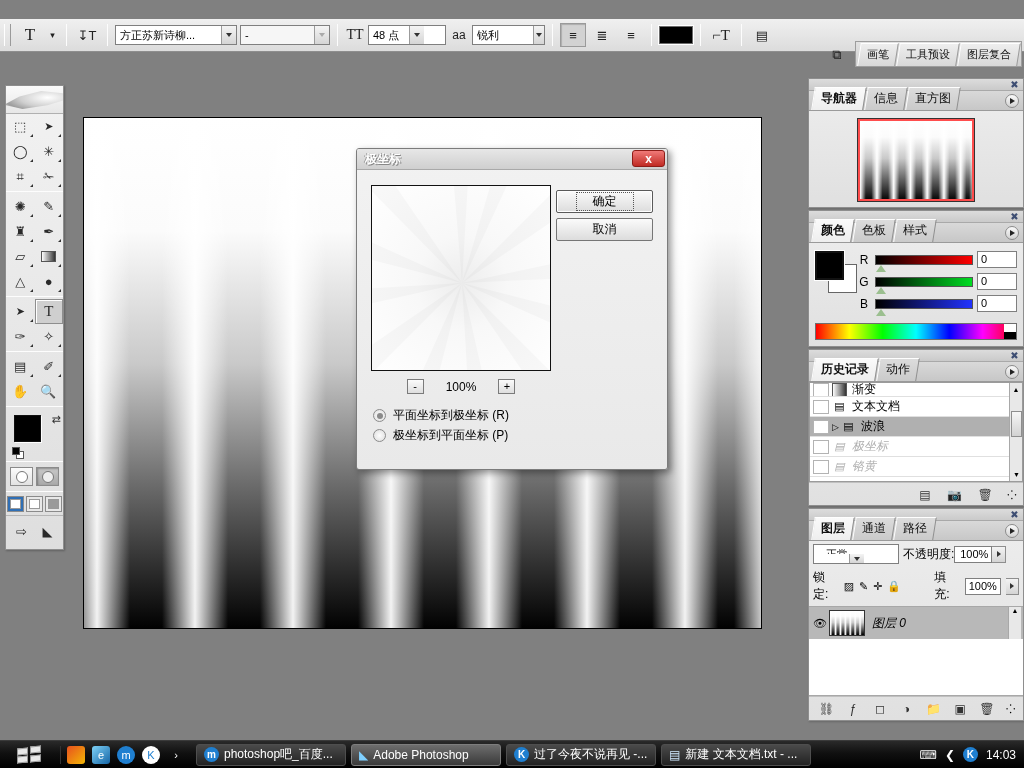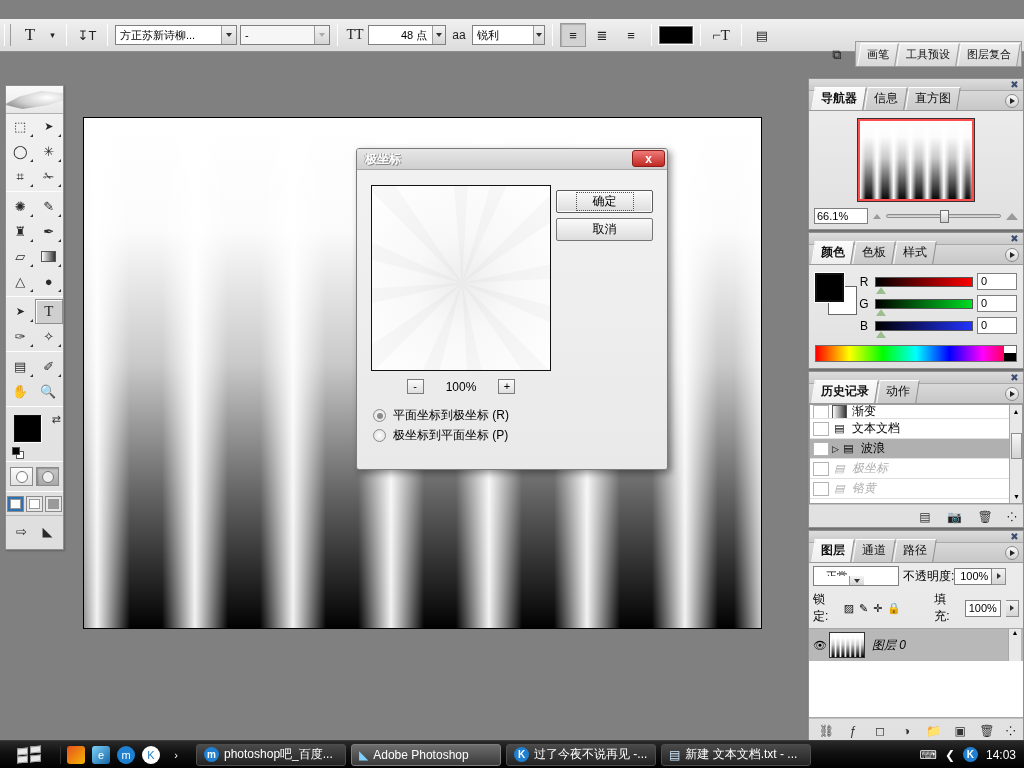--- a/index.html
+++ b/index.html
@@ -270,21 +270,21 @@
     </div>
     <div class="dropwrap dis" style="width:90px;">
       <div class="val" style="width:73px;">-</div>
       <div class="arrow">
           <i class="tri-d gray"></i>
         </div>
     </div>
     <div class="sep"></div>
     <div class="obtn" style="font-family:'Liberation Serif',serif;font-size:14px;width:20px;">TT</div>
     <div class="dropwrap" style="width:78px;">
-      <div class="val" style="width:40px;margin-left:28px;">48 点</div>
+      <div class="val" style="width:40px;">48 点</div>
       <div class="arrow">
           <i class="tri-d"></i>
         </div>
     </div>
     <div class="obtn" style="font-size:12px;width:20px;">aa</div>
     <div class="dropwrap" style="width:73px;">
       <div class="val" style="width:77px;">锐利</div>
       <div class="arrow">
           <i class="tri-d"></i>
         </div>
@@ -494,29 +494,20 @@
             <rect x="78" y="0" width="66" height="512" fill="url(#stripe)"></rect>
             <rect x="176" y="0" width="66" height="512" fill="url(#stripe)"></rect>
             <rect x="274" y="0" width="66" height="512" fill="url(#stripe)"></rect>
             <rect x="372" y="0" width="66" height="512" fill="url(#stripe)"></rect>
             <rect x="470" y="0" width="66" height="512" fill="url(#stripe)"></rect>
             <rect x="568" y="0" width="66" height="512" fill="url(#stripe)"></rect>
             <rect x="650" y="0" width="66" height="512" fill="url(#stripe)"></rect>
           </svg>
           <div class="navview"></div>
         </div>
-        <div class="navfoot">
-          <div class="navzoom">66.1%</div>
-          <div class="mtn sm2"></div>
-          <div class="slider">
-            <div class="track"></div>
-            <div class="thumb"></div>
-          </div>
-          <div class="mtn"></div>
-        </div>
       </div>
     </div>
 
     <div class="panel">
       <div class="pclosebar">
         <div class="pclose">✖</div>
       </div>
       <div class="ptabs">
         <div class="ptab2 act"><span>颜色</span></div>
         <div class="ptab2"><span>色板</span></div>

